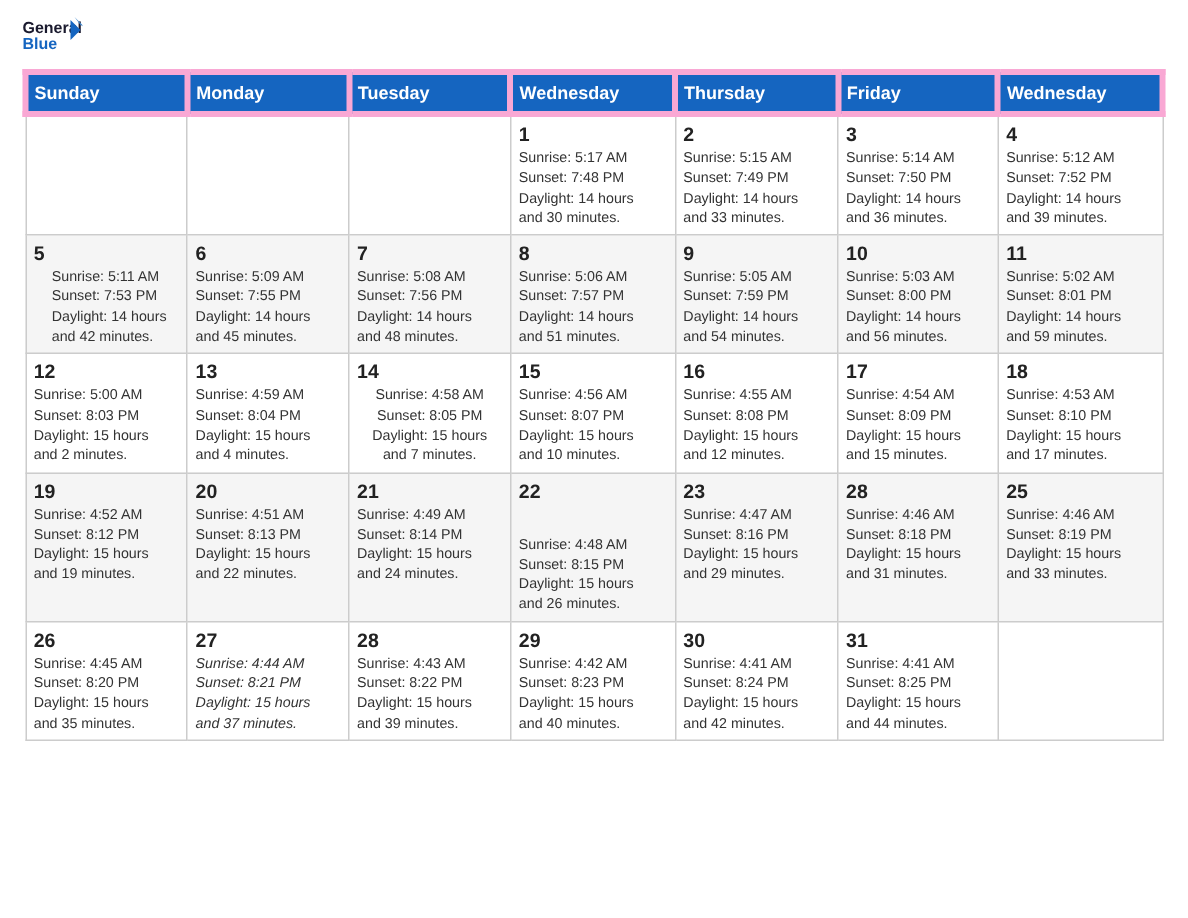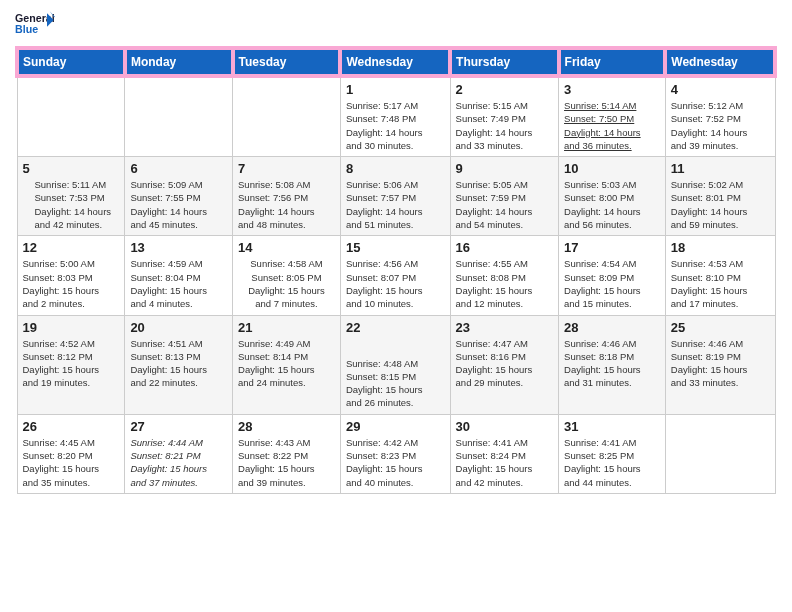--- a/index.html
+++ b/index.html
@@ -126,21 +126,21 @@
         </td>
         <td>
           <div class="day-number">2</div>
           <div class="day-info" style="white-space: pre-line;">Sunrise: 5:15 AM
 Sunset: 7:49 PM
 Daylight: 14 hours
 and 33 minutes.</div>
         </td>
         <td>
           <div class="day-number">3</div>
-          <div class="day-info" style="white-space: pre-line; text-decoration: underline;">Sunrise: 5:14 AM
+          <div class="day-info" style="white-space: pre-line;">Sunrise: 5:14 AM
 Sunset: 7:50 PM
 Daylight: 14 hours
 and 36 minutes.</div>
         </td>
         <td>
           <div class="day-number">4</div>
           <div class="day-info" style="white-space: pre-line;">Sunrise: 5:12 AM
 Sunset: 7:52 PM
 Daylight: 14 hours
 and 39 minutes.</div>

